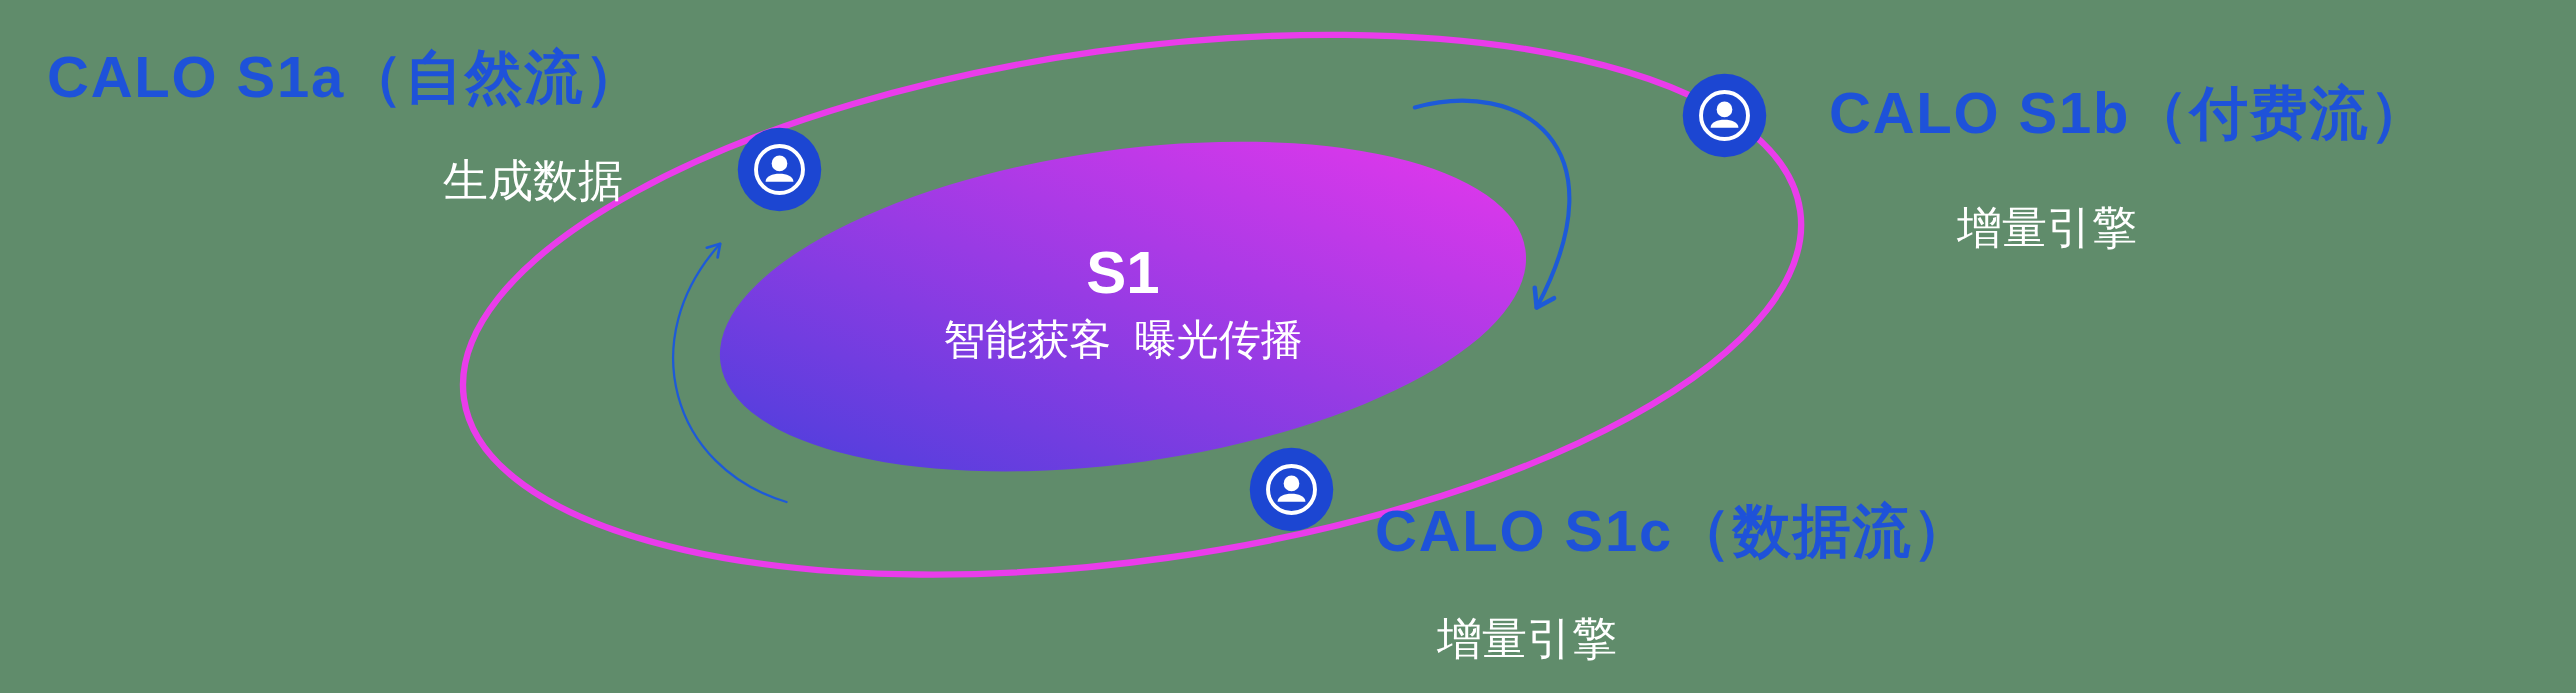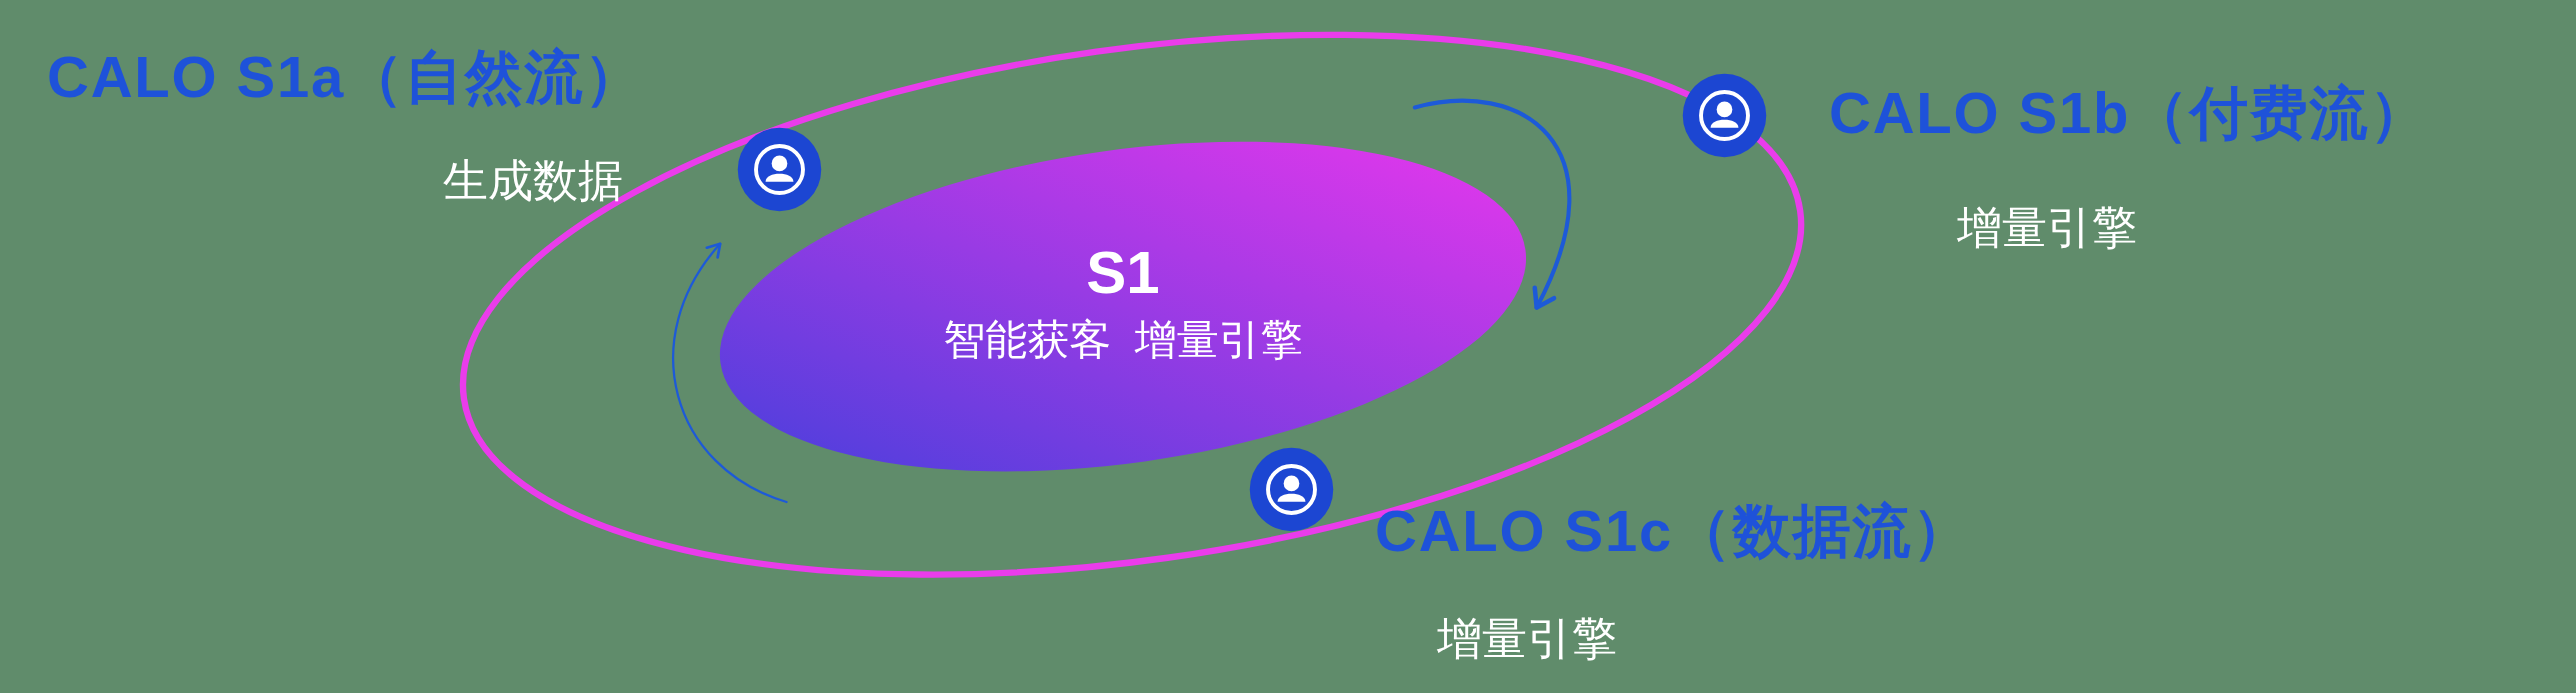--- a/index.html
+++ b/index.html
@@ -89,21 +89,21 @@
 
     <ellipse cx="1235" cy="337" rx="447" ry="172" transform="rotate(-8 1235 337)" fill="url(#centerGrad)"></ellipse>
 
     <path d="M 1556 118 C 1672 86, 1786 158, 1690 338" fill="none" stroke-width="4.5" stroke-linecap="round" marker-end="url(#ah-big)" stroke="#1d5ad8"></path>
 
     <path d="M 865 552 C 738 514, 698 372, 792 268" fill="none" stroke-width="2.5" stroke-linecap="round" marker-end="url(#ah-small)" stroke="#1d5ad8"></path>
   </svg>
 
   <div class="center-text">
     <div class="center-title">S1</div>
-    <div class="center-sub">智能获客  增量引擎</div>
+    <div class="center-sub">智能获客  曝光传播</div>
   </div>
 
   <div class="node" style="left:736px; top:126px;">
     <svg viewBox="0 0 100 100">
       <circle cx="50" cy="50" r="48" fill="#1c46d2"></circle>
       <circle cx="50" cy="50" r="27" fill="none" stroke="#ffffff" stroke-width="4.5"></circle>
       <circle cx="50" cy="43" r="9" fill="#ffffff"></circle>
       <path d="M34 64 c0 -12 32 -12 32 0 z" fill="#ffffff"></path>
     </svg>
   </div>

